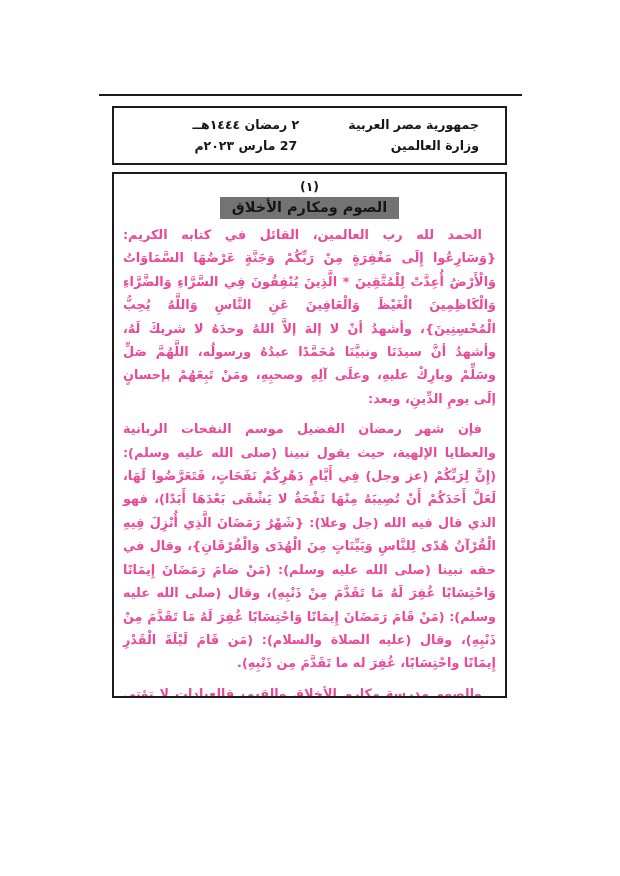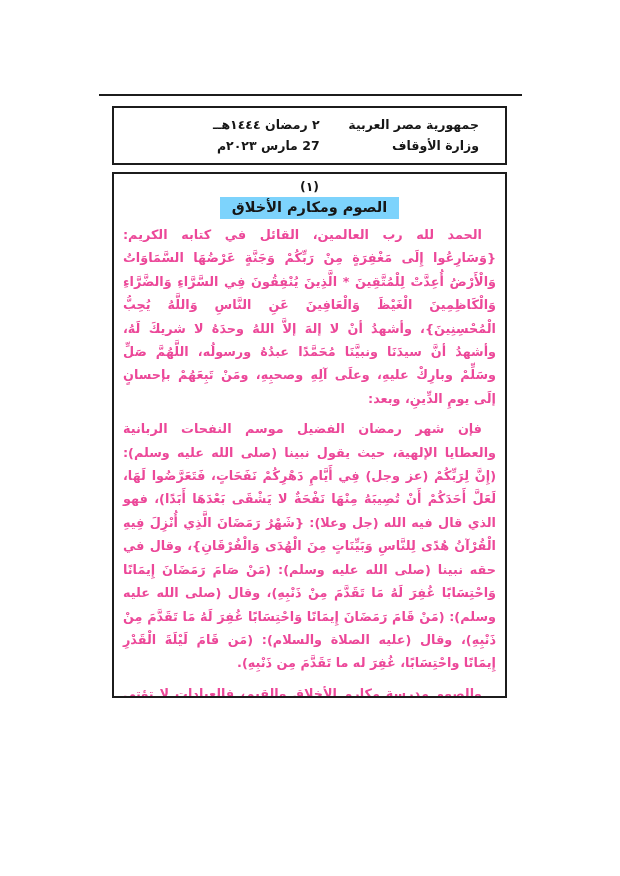--- a/index.html
+++ b/index.html
@@ -44,20 +44,21 @@
     justify-content: center;
     gap: 5px;
   }
   .header-col.right {
     flex: 1.08;
     padding-right: 26px;
     text-align: right;
   }
   .header-col.left {
     flex: 1;
+    text-align: center;
     padding-left: 24px;
     margin-left: 34px;
   }
   .header-line {
     font-size: 12.5px;
     font-weight: bold;
     line-height: 16px;
     white-space: nowrap;
   }
   
@@ -80,21 +81,21 @@
     line-height: 20px;
     margin: 0;
     direction: ltr;
   }
   .title-row {
     text-align: center;
     margin: 0 0 4px 0;
   }
   .title-highlight {
     display: inline-block;
-    background: #7dd3fc;
+    background: #737373;
     padding: 1px 12px 2px 12px;
     font-size: 14.5px;
     font-weight: bold;
     line-height: 19px;
   }
   .body-text p {
     direction: rtl;
     text-align: justify;
     font-size: 12.8px;
     font-weight: bold;
@@ -107,21 +108,21 @@
 </head>
 <body>
 
 <div class="page">
 
   <div class="top-rule"></div>
 
   <div class="header-box">
     <div class="header-col right">
       <div class="header-line">جمهورية مصر العربية</div>
-      <div class="header-line">وزارة الأوقاف</div>
+      <div class="header-line">وزارة العالمين</div>
     </div>
     <div class="header-col left">
       <div class="header-line">٢ رمضان ١٤٤٤هــ</div>
       <div class="header-line">27 مارس ٢٠٢٣م</div>
     </div>
   </div>
 
   <div class="main-box">
     <p class="page-num">(١)</p>
 

